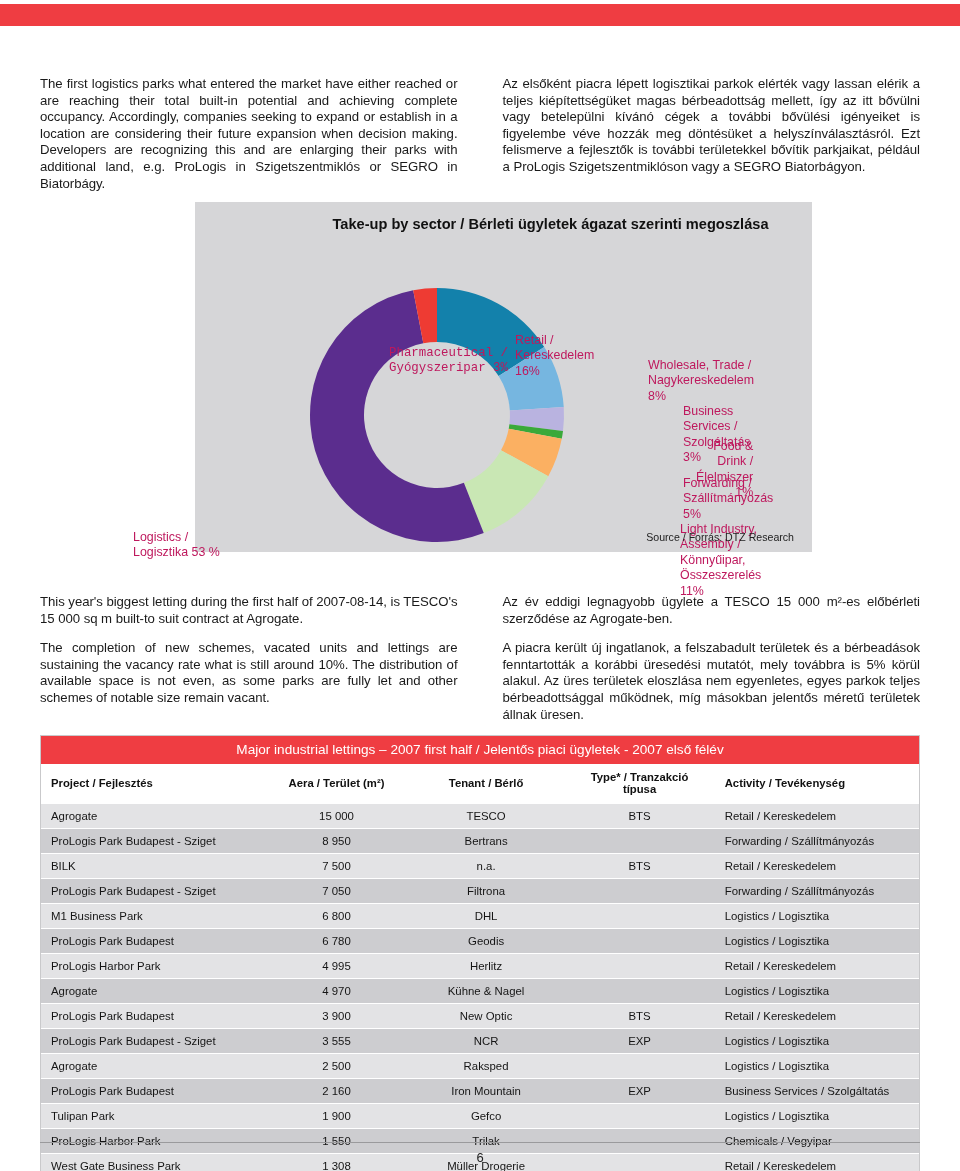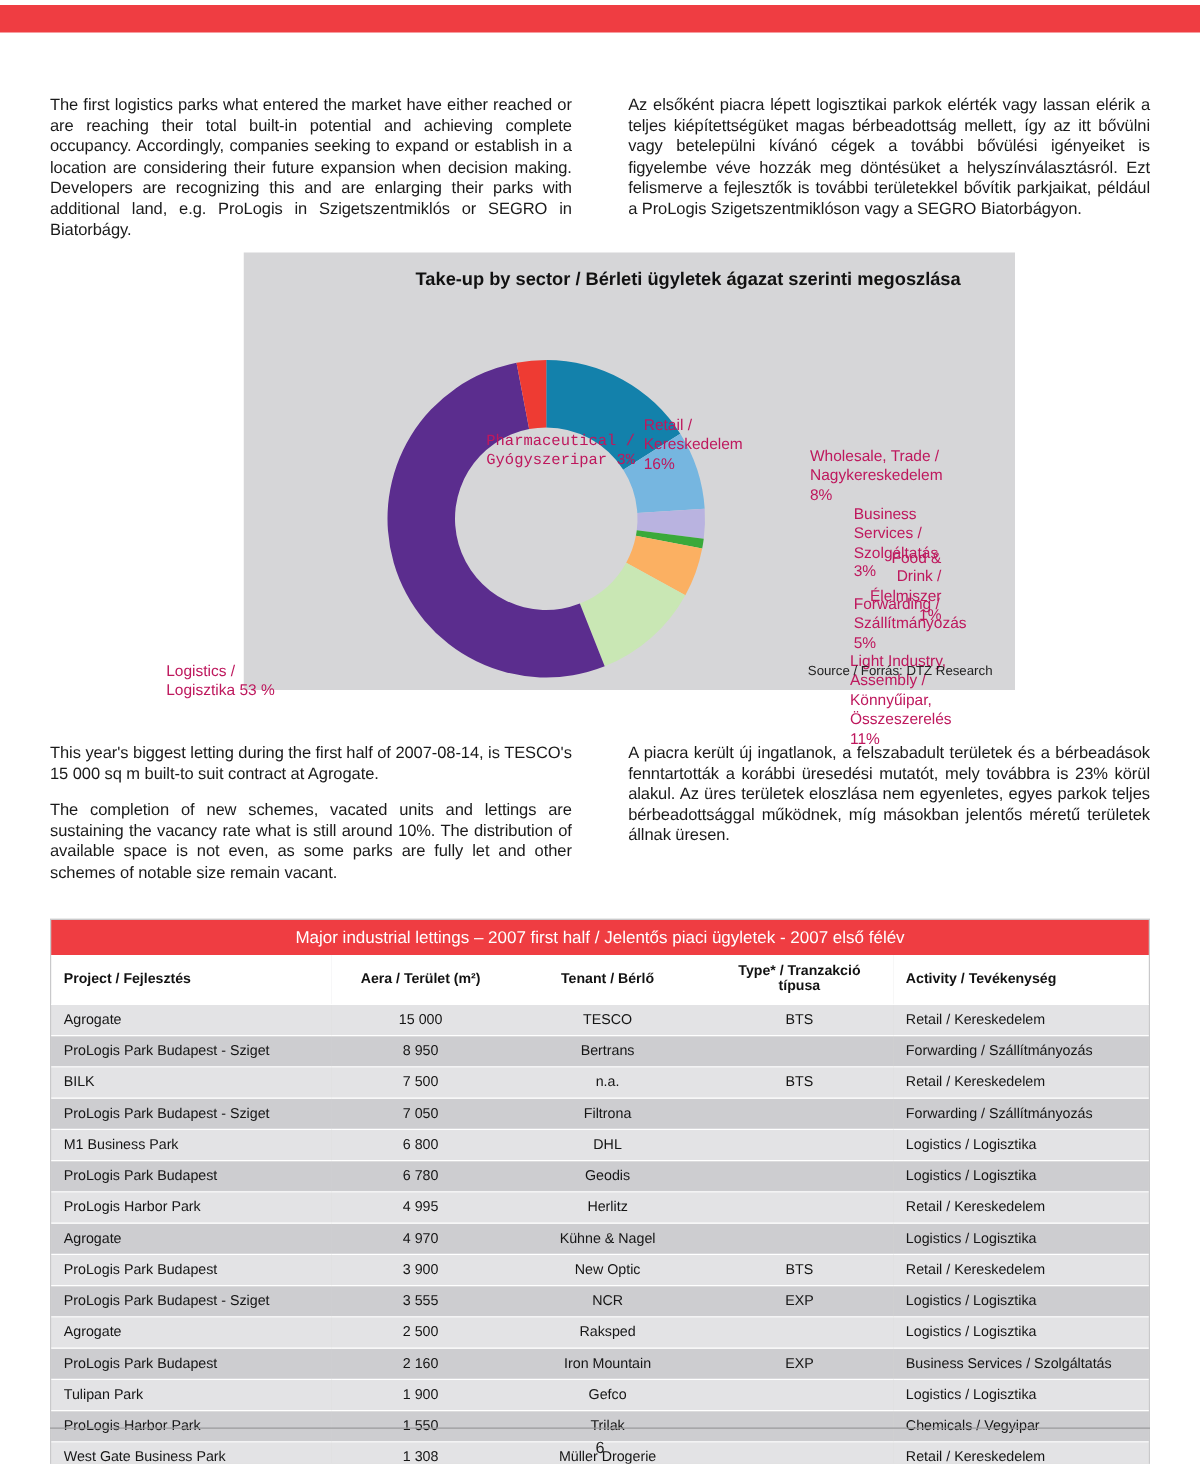--- a/index.html
+++ b/index.html
@@ -210,21 +210,22 @@
 
   <div class="chart-source">Source / Forrás: DTZ Research</div>
 </div>
 
 <div class="cols2">
   <div class="col">
     <p class="body-par">This year's biggest letting during the first half of 2007-08-14, is TESCO's 15 000 sq m built-to suit contract at Agrogate.</p>
     <p class="body-par">The completion of new schemes, vacated units and lettings are sustaining the vacancy rate what is still around 10%. The distribution of available space is not even, as some parks are fully let and other schemes of notable size remain vacant.</p>
   </div>
   <div class="col">
-    <p class="body-par">A piacra került új ingatlanok, a felszabadult területek és a bérbeadások fenntartották a korábbi üresedési mutatót, mely továbbra is 23% körül alakul. Az üres területek eloszlása nem egyenletes, egyes parkok teljes bérbeadottsággal működnek, míg másokban jelentős méretű területek állnak üresen.</p>
+    <p class="body-par">Az év eddigi legnagyobb ügylete a TESCO 15 000 m²-es előbérleti szerződése az Agrogate-ben.</p>
+    <p class="body-par">A piacra került új ingatlanok, a felszabadult területek és a bérbeadások fenntartották a korábbi üresedési mutatót, mely továbbra is 5% körül alakul. Az üres területek eloszlása nem egyenletes, egyes parkok teljes bérbeadottsággal működnek, míg másokban jelentős méretű területek állnak üresen.</p>
   </div>
 </div>
 
 <div class="table-block">
   <div class="table-caption">Major industrial lettings – 2007 first half / Jelentős piaci ügyletek - 2007 első félév</div>
   <table>
     <thead>
       <tr>
         <th class="c-project">Project / Fejlesztés</th>
         <th class="c-area">Aera / Terület (m²)</th>

